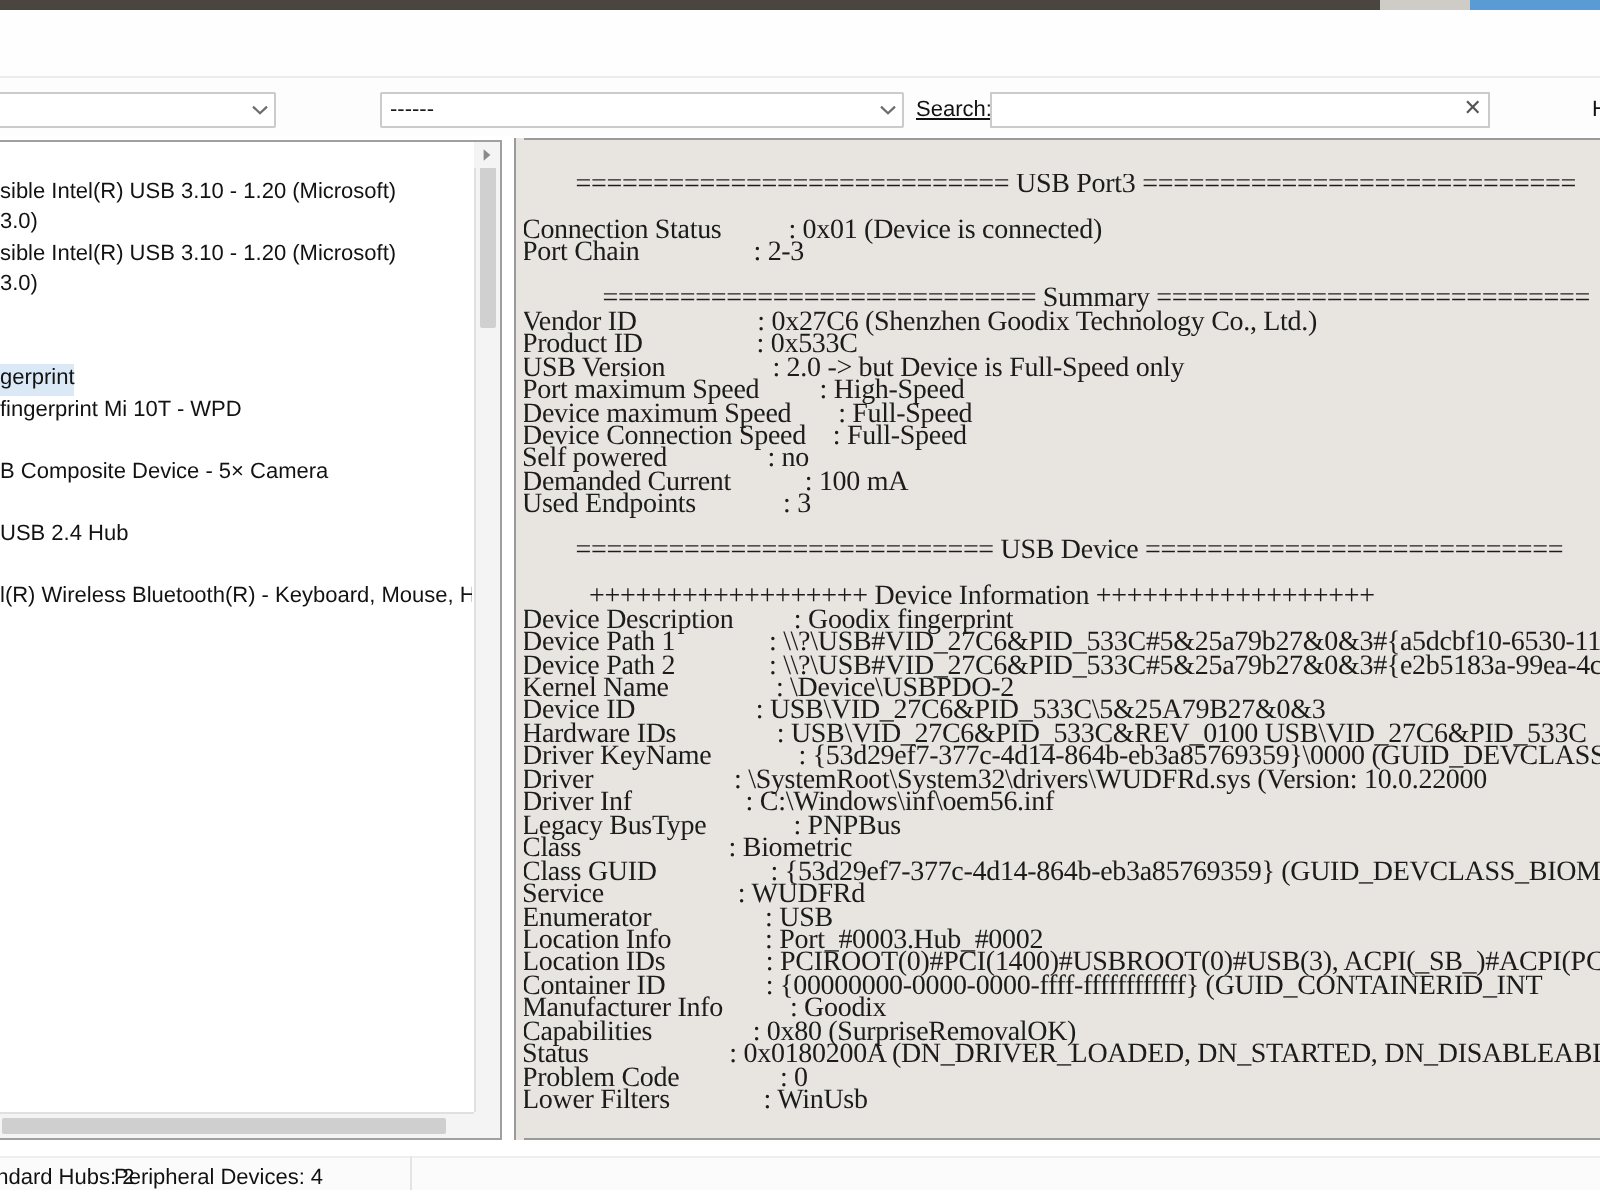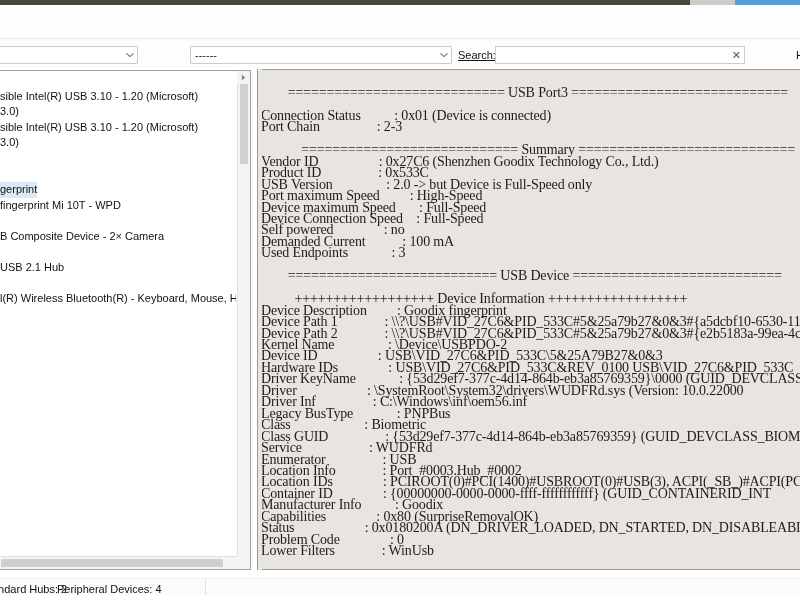--- a/index.html
+++ b/index.html
@@ -163,23 +163,23 @@
         <div class="tree-row blank"><span class="lbl">&nbsp;</span></div>
         <div class="tree-row"><span class="lbl">sible Intel(R) USB 3.10 - 1.20 (Microsoft)</span></div>
         <div class="tree-row"><span class="lbl">3.0)</span></div>
         <div class="tree-row"><span class="lbl">sible Intel(R) USB 3.10 - 1.20 (Microsoft)</span></div>
         <div class="tree-row"><span class="lbl">3.0)</span></div>
         <div class="tree-row blank"><span class="lbl">&nbsp;</span></div>
         <div class="tree-row blank"><span class="lbl">&nbsp;</span></div>
         <div class="tree-row sel"><span class="lbl">gerprint</span></div>
         <div class="tree-row"><span class="lbl">fingerprint Mi 10T - WPD</span></div>
         <div class="tree-row blank"><span class="lbl">&nbsp;</span></div>
-        <div class="tree-row"><span class="lbl">B Composite Device - 2× Camera</span></div>
-        <div class="tree-row blank"><span class="lbl">&nbsp;</span></div>
-        <div class="tree-row"><span class="lbl">USB 2.1 Hub</span></div>
+        <div class="tree-row"><span class="lbl">B Composite Device - 5× Camera</span></div>
+        <div class="tree-row blank"><span class="lbl">&nbsp;</span></div>
+        <div class="tree-row"><span class="lbl">USB 2.4 Hub</span></div>
         <div class="tree-row blank"><span class="lbl">&nbsp;</span></div>
         <div class="tree-row"><span class="lbl">l(R) Wireless Bluetooth(R) - Keyboard, Mouse, HID, Net</span></div>
       </div>
   </div>
 
   <div id="tree-vscroll">
     <div id="tree-vthumb"></div>
   </div>
 
   <div id="tree-hscroll">

